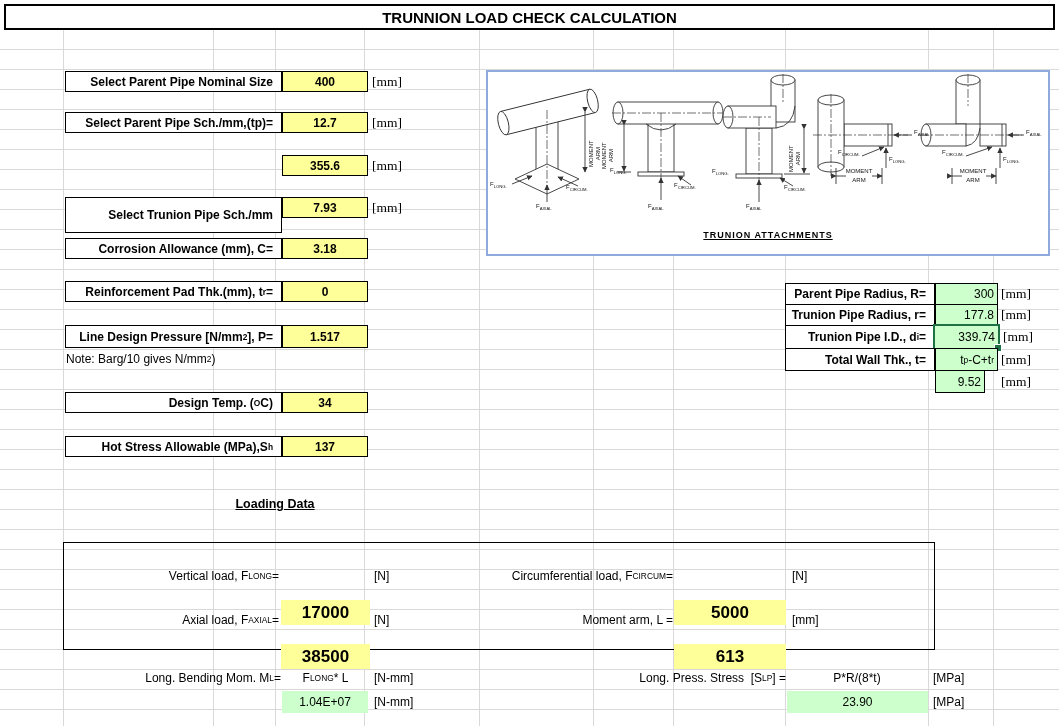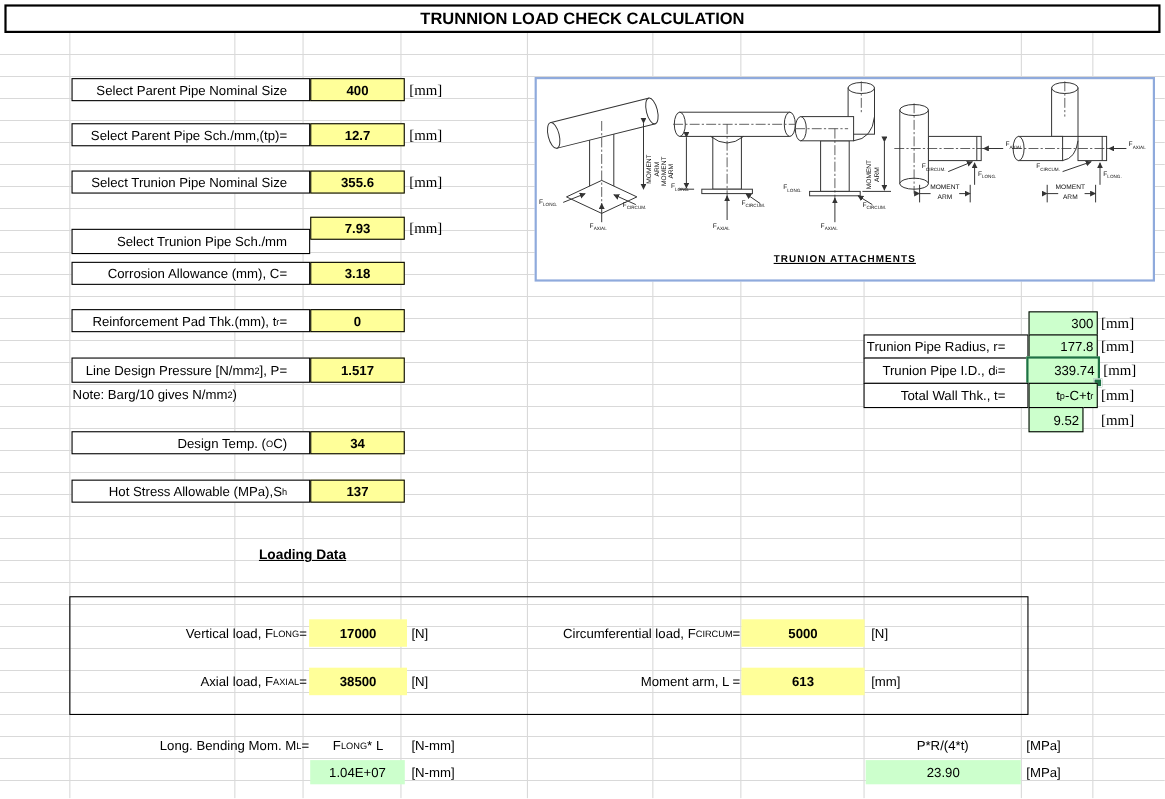--- a/index.html
+++ b/index.html
@@ -12,29 +12,29 @@
     background:repeating-linear-gradient(to bottom, transparent 0 19px, #d9d9d9 19px 20px);
   }
   .vg { position:absolute; top:30px; bottom:0; width:1px; background:#d9d9d9; }
   .box { position:absolute; box-sizing:border-box; }
   .title {
     border:2px solid #000; background:#fff; display:flex; align-items:center; justify-content:center;
     font-size:15px; font-weight:bold;
   }
   .lbl {
     border:1.5px solid #000; background:#fff; display:flex; align-items:center; justify-content:flex-end;
-    padding-right:20px; font-size:12px; white-space:nowrap;
+    padding-right:8px; font-size:12px; white-space:nowrap;font-weight:bold;
   }
   .ycell {
     border:1.5px solid #000; background:#ffff99; display:flex; align-items:center; justify-content:center;
     font-size:12px; font-weight:bold;
   }
   .ycell-flat {
     background:#ffff99; display:flex; align-items:center; justify-content:center;
-    font-size:12px; font-weight:bold;
+    font-size:17px; font-weight:bold;margin-top:37px;
   }
   .gcell {
     border:1px solid #000; background:#ccffcc; display:flex; align-items:center; justify-content:flex-end;
     padding-right:3px; font-size:12px;
   }
   .gcell-flat {
     background:#ccffcc; display:flex; align-items:center; justify-content:center; font-size:12px;
   }
   .gsel {
     border:2.5px solid #1e7145; background:#ccffcc; display:flex; align-items:center; justify-content:flex-end;
@@ -81,45 +81,45 @@
   <div class="box title" style="left:4px;top:4px;width:1051px;height:26px">TRUNNION LOAD CHECK CALCULATION</div>
 
   <div class="box lbl" style="left:65px;top:71px;width:217px;height:21px">Select Parent Pipe Nominal Size</div>
   <div class="box ycell" style="left:282px;top:71px;width:86px;height:21px">400</div>
   <div class="box unit-serif" style="left:372px;top:71px;height:21px">[mm]</div>
 
   <div class="box lbl" style="left:65px;top:112px;width:217px;height:21px">Select Parent Pipe Sch./mm,(tp)=</div>
   <div class="box ycell" style="left:282px;top:112px;width:86px;height:21px">12.7</div>
   <div class="box unit-serif" style="left:372px;top:112px;height:21px">[mm]</div>
 
-  <div class="box lbl" style="left:65px;top:155px;width:217px;height:21px">Select Trunion Pipe Nominal Size</div>
   <div class="box ycell" style="left:282px;top:155px;width:86px;height:21px">355.6</div>
   <div class="box unit-serif" style="left:372px;top:155px;height:21px">[mm]</div>
 
-  <div class="box lbl" style="left:65px;top:208px;width:217px;height:23px">Select Trunion Pipe Sch./mm</div>
+  <div class="box lbl" style="left:65px;top:197px;width:217px;height:36px">Select Trunion Pipe Sch./mm</div>
   <div class="box ycell" style="left:282px;top:197px;width:86px;height:21px">7.93</div>
   <div class="box unit-serif" style="left:372px;top:197px;height:21px">[mm]</div>
 
   <div class="box lbl" style="left:65px;top:238px;width:217px;height:21px">Corrosion Allowance (mm), C=</div>
   <div class="box ycell" style="left:282px;top:238px;width:86px;height:21px">3.18</div>
 
   <div class="box lbl" style="left:65px;top:281px;width:217px;height:21px">Reinforcement Pad Thk.(mm), t<sub>r</sub>=</div>
   <div class="box ycell" style="left:282px;top:281px;width:86px;height:21px">0</div>
 
   <div class="box lbl" style="left:65px;top:325px;width:217px;height:23px">Line Design Pressure [N/mm<sup>2</sup>], P=</div>
   <div class="box ycell" style="left:282px;top:325px;width:86px;height:23px">1.517</div>
 
   <div class="box ltext" style="left:66px;top:350px;height:18px">Note: Barg/10 gives N/mm<sup>2</sup>)</div>
 
   <div class="box lbl" style="left:65px;top:392px;width:217px;height:21px">Design Temp. (<sup>O</sup>C)</div>
   <div class="box ycell" style="left:282px;top:392px;width:86px;height:21px">34</div>
 
   <div class="box lbl" style="left:65px;top:436px;width:217px;height:21px">Hot Stress Allowable (MPa),S<sub>h</sub></div>
   <div class="box ycell" style="left:282px;top:436px;width:86px;height:21px">137</div>
 
+  <div class="box lbl" style="left:785px;top:283px;width:150px;height:22px">Parent Pipe Radius, R=</div>
   <div class="box gcell" style="left:935px;top:283px;width:63px;height:22px">300</div>
   <div class="box unit-serif" style="left:1001px;top:283px;height:22px">[mm]</div>
 
   <div class="box lbl" style="left:785px;top:304px;width:150px;height:22px">Trunion Pipe Radius, r=</div>
   <div class="box gcell" style="left:935px;top:304px;width:63px;height:22px">177.8</div>
   <div class="box unit-serif" style="left:1001px;top:304px;height:22px">[mm]</div>
 
   <div class="box lbl" style="left:785px;top:325px;width:150px;height:24px">Trunion Pipe I.D., d<sub>i</sub>=</div>
   <div class="box gsel" style="left:933px;top:324px;width:67px;height:26px">
     <span>339.74</span>
@@ -284,21 +284,22 @@
   <div class="box unit-sans" style="left:374px;top:607px;height:25px">[N]</div>
 
   <div class="box rlabel" style="left:460px;top:607px;width:213px;height:25px">Moment arm, L =</div>
   <div class="box ycell-flat" style="left:674px;top:607px;width:112px;height:25px">613</div>
   <div class="box unit-sans" style="left:792px;top:607px;height:25px">[mm]</div>
 
   <div class="box rlabel" style="left:63px;top:668px;width:218px;height:20px">Long. Bending Mom. M<sub>L</sub>=</div>
   <div class="box ctext" style="left:281px;top:668px;width:89px;height:20px">F<sub>LONG</sub> * L</div>
   <div class="box unit-sans" style="left:374px;top:668px;height:20px">[N-mm]</div>
 
-  <div class="box ctext" style="left:786px;top:668px;width:142px;height:20px">P*R/(4*t)</div>
+  <div class="box rlabel" style="left:560px;top:668px;width:226px;height:20px">Long. Press. Stress&nbsp; [S<sub>LP</sub>] =</div>
+  <div class="box ctext" style="left:786px;top:668px;width:142px;height:20px">P*R/(8*t)</div>
   <div class="box unit-sans" style="left:933px;top:668px;height:20px">[MPa]</div>
 
   <div class="box gcell-flat" style="left:282px;top:691px;width:86px;height:22px">1.04E+07</div>
   <div class="box unit-sans" style="left:374px;top:691px;height:22px">[N-mm]</div>
 
   <div class="box gcell-flat" style="left:787px;top:691px;width:141px;height:22px">23.90</div>
   <div class="box unit-sans" style="left:933px;top:691px;height:22px">[MPa]</div>
 </div>
 
 </body></html>

